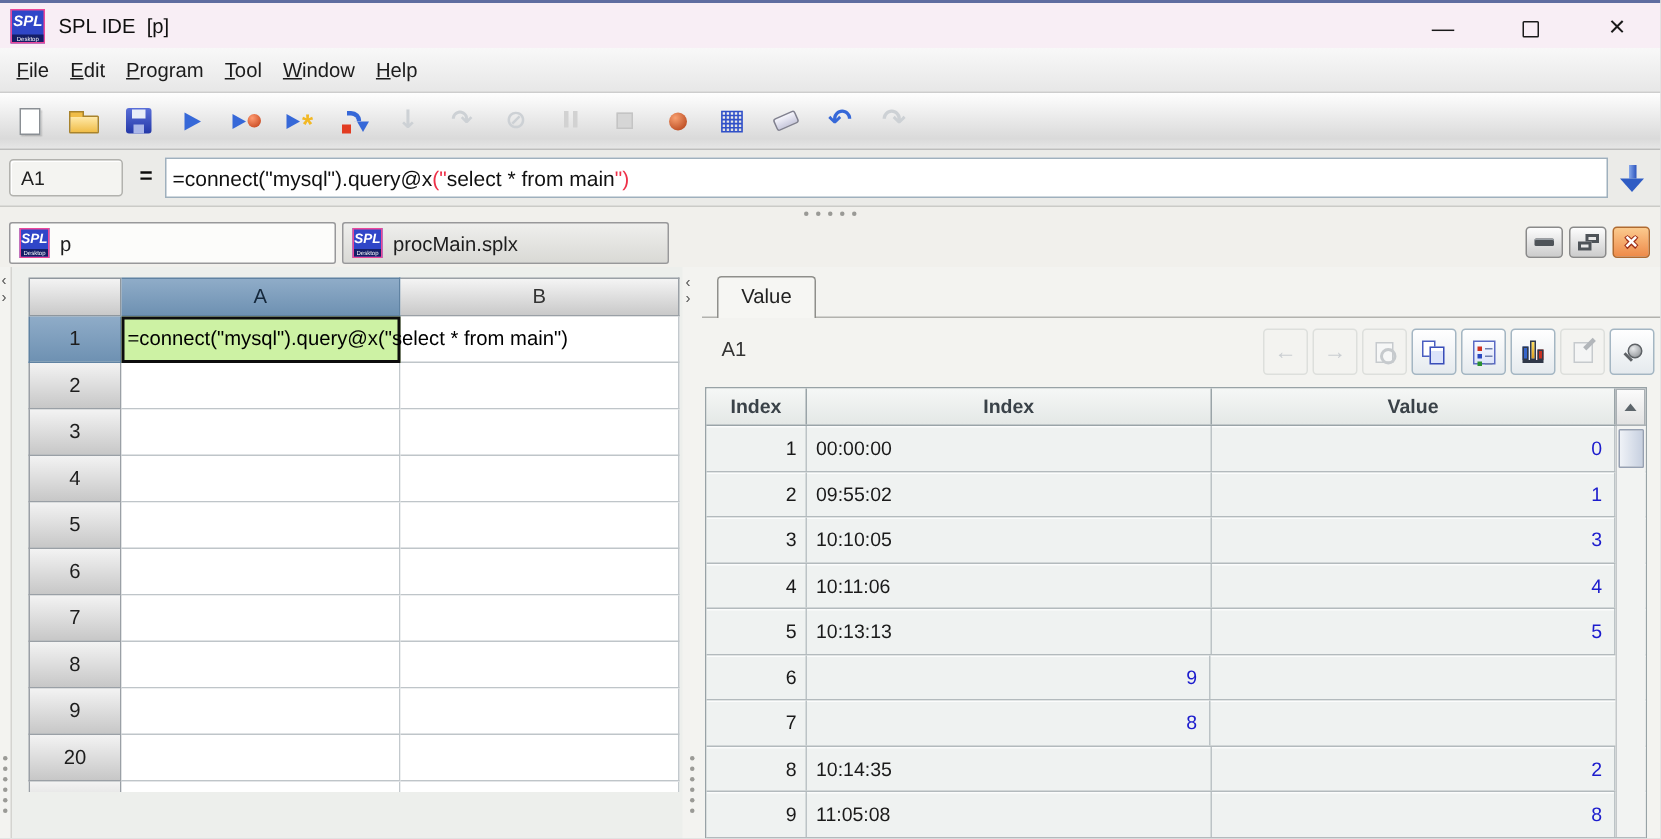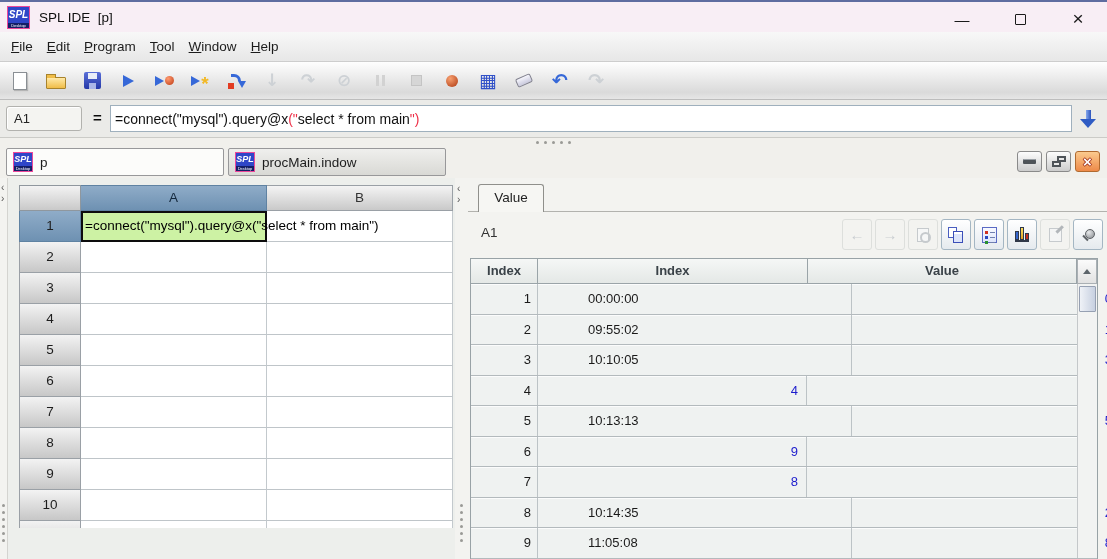--- a/index.html
+++ b/index.html
@@ -151,21 +151,21 @@
   
   .vp-table{position:absolute;left:2px;top:80px;width:628px;bottom:0;border:1px solid #98a2a6;background:#eff2f1;}
   .t-head{display:flex;height:25px;background:linear-gradient(#f5f7f6,#e4e8e6);border-bottom:1px solid #9aa4a8;}
   .t-h{font-size:13px;color:#3a4248;text-align:center;line-height:23px;border-right:1px solid #9aa4a8;font-weight:bold;}
   .w-idx{width:67px;flex:none;}
   .w-time{width:270px;flex:none;}
   .w-val{width:269px;flex:none;}
   .t-row{display:flex;height:30.5px;background:#eff2f1;border-bottom:1px solid #b3babd;box-shadow:inset 0 1px 0 #fbfcfc;}
   .t-c{border-right:1px solid #bcc3c6;font-size:13px;color:#1a1a1a;display:flex;align-items:center;}
   .t-c.idx{justify-content:flex-end;padding-right:6px;}
-  .t-c.time{padding-left:6px;margin-left:44px;}
+  .t-c.time{padding-left:6px;}
   .t-c.val{justify-content:flex-end;padding-right:8px;color:#1c1ccd;}
   .sb{position:absolute;top:0;right:0;width:20px;bottom:0;}
   .sb-up{height:25px;background:linear-gradient(#fbfbfb,#e2e2e2);border:1px solid #aab0b4;
          display:flex;align-items:center;justify-content:center;}
   .sb-up i{width:0;height:0;border-bottom:5px solid #5d656b;border-left:4.5px solid transparent;border-right:4.5px solid transparent;}
   .sb-track{position:absolute;left:0;right:0;top:25px;bottom:0;background:#f2f3f2;border-left:1px solid #c4c8ca;}
   .sb-thumb{position:absolute;left:1px;right:1px;top:2px;height:26px;border:1px solid #96a0b2;border-radius:1px;
          background:linear-gradient(90deg,#eff2f7,#c7d0e0);}
 </style>
 </head>
@@ -289,21 +289,21 @@
           <span class="t">SPL</span>
           <span class="s">Desktop</span>
         </span>
       <span>p</span>
     </div>
     <div class="etab inactive">
       <span class="spl-logo sm">
           <span class="t">SPL</span>
           <span class="s">Desktop</span>
         </span>
-      <span>procMain.indow</span>
+      <span>procMain.splx</span>
     </div>
     <div class="mdis">
       <div class="mdib">
           <span class="minbar"></span>
         </div>
       <div class="mdib">
           <span class="rest">
             <i class="b"></i>
             <i class="f"></i>
           </span>
@@ -376,21 +376,21 @@
           <div class="g-rh">8</div>
           <div class="g-cell"></div>
           <div class="g-cell"></div>
         </div>
       <div class="g-row">
           <div class="g-rh">9</div>
           <div class="g-cell"></div>
           <div class="g-cell"></div>
         </div>
       <div class="g-row">
-          <div class="g-rh">10</div>
+          <div class="g-rh">20</div>
           <div class="g-cell"></div>
           <div class="g-cell"></div>
         </div>
       <div class="g-row sliver">
           <div class="g-rh"></div>
           <div class="g-cell"></div>
           <div class="g-cell"></div>
         </div>
     </div>
 
@@ -464,20 +464,21 @@
             <div class="t-c time w-time">09:55:02</div>
             <div class="t-c val w-val">1</div>
           </div>
         <div class="t-row">
             <div class="t-c idx w-idx">3</div>
             <div class="t-c time w-time">10:10:05</div>
             <div class="t-c val w-val">3</div>
           </div>
         <div class="t-row">
             <div class="t-c idx w-idx">4</div>
+            <div class="t-c time w-time">10:11:06</div>
             <div class="t-c val w-val">4</div>
           </div>
         <div class="t-row">
             <div class="t-c idx w-idx">5</div>
             <div class="t-c time w-time">10:13:13</div>
             <div class="t-c val w-val">5</div>
           </div>
         <div class="t-row">
             <div class="t-c idx w-idx">6</div>
             <div class="t-c val w-val">9</div>

